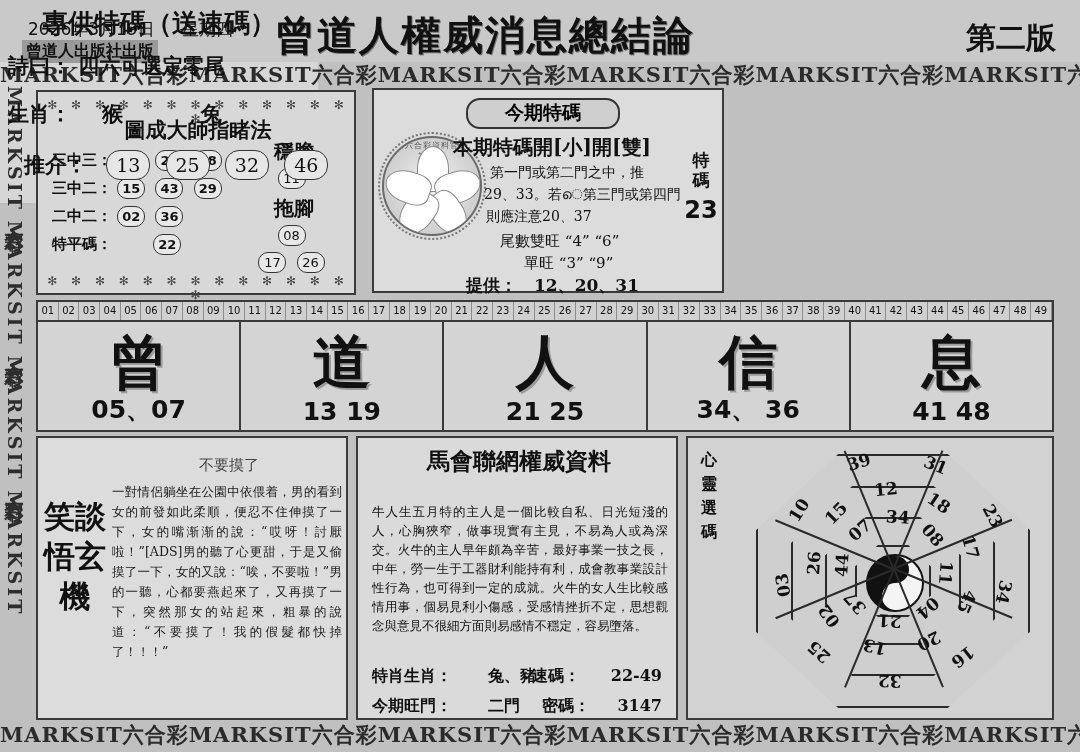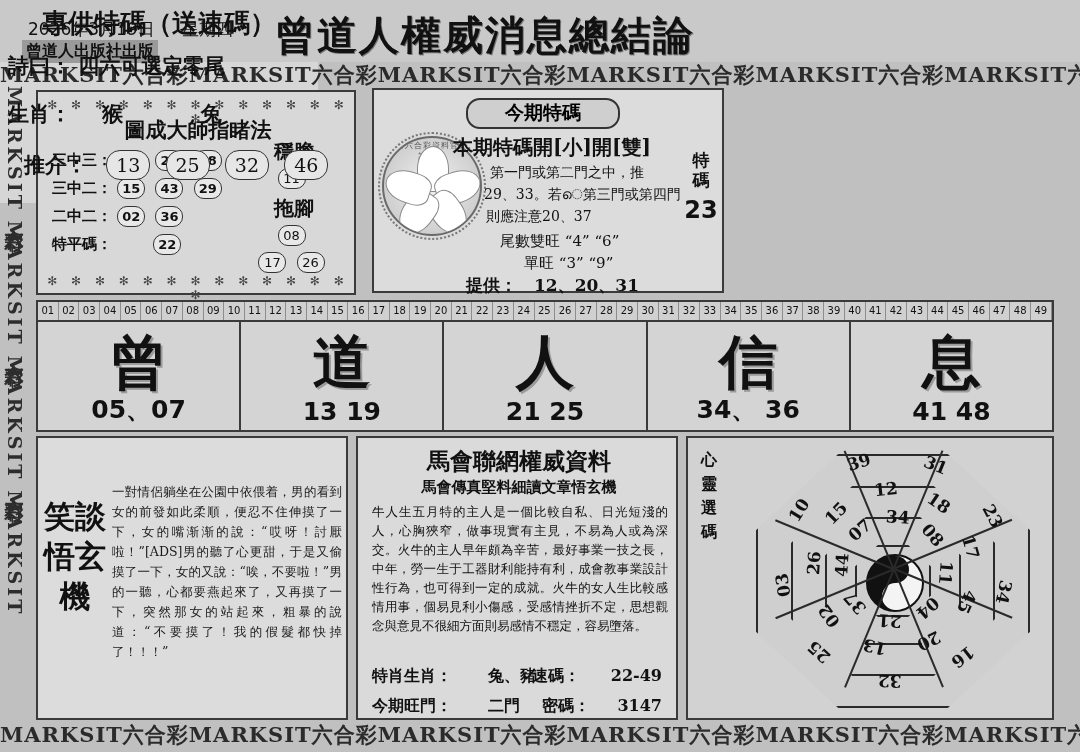--- a/index.html
+++ b/index.html
@@ -254,20 +254,21 @@
 </head>
 <body>
 
 <div class="page">
 
   <div class="hdr">
     <div class="date">2026年3月19日</div>
     <div class="weekday">星期四</div>
     <div class="pub">曾道人出版社出版</div>
     <div class="maintitle">曾道人權威消息總結論</div>
+    <div class="edition">第二版</div>
   </div>
 
   <div class="wm-band wm-top">MARKSIT六合彩MARKSIT六合彩MARKSIT六合彩MARKSIT六合彩MARKSIT六合彩MARKSIT六合彩MARKSIT六合彩MARKSIT六合彩</div>
   <div class="wm-band wm-bottom">MARKSIT六合彩MARKSIT六合彩MARKSIT六合彩MARKSIT六合彩MARKSIT六合彩MARKSIT六合彩MARKSIT六合彩MARKSIT六合彩</div>
   <div class="wm-side">
     <span>MARKSIT六合彩MARKSIT六合彩MARKSIT六合彩MARKSIT</span>
   </div>
 
   <div class="box" id="leftPanel">
     <div class="starline" style="top:6px;">✻ ✻ ✻ ✻ ✻ ✻ ✻ ✻ ✻ ✻ ✻ ✻ ✻ ✻</div>
@@ -432,27 +433,27 @@
         <div class="nums">34、  36</div>
       </div>
       <div class="col">
         <div class="bigchar">息</div>
         <div class="nums">41   48</div>
       </div>
     </div>
   </div>
 
   <div class="box" id="jokePanel">
+    <div class="headline">不要摸了</div>
     <div class="vtitle">笑談悟玄機</div>
     <div class="body">一對情侶躺坐在公園中依偎着，男的看到女的前發如此柔順，便忍不住伸摸了一下，女的嘴渐渐的說：“哎呀！討厭啦！”[ADS]男的聽了心更甜，于是又偷摸了一下，女的又說：“唉，不要啦！”男的一聽，心都要燕起來了，又再摸了一下，突然那女的站起來，粗暴的說道：“不要摸了！我的假髮都快掉了！！！”</div>
   </div>
 
   <div class="box" id="horsePanel">
     <div class="t1">馬會聯網權威資料</div>
-    <div class="t2">馬會傳真堅料細讀文章悟玄機</div>
     <div class="body">牛人生五月特的主人是一個比較自私、日光短淺的人，心胸狹窄，做事現實有主見，不易為人或為深交。火牛的主人早年頗為辛苦，最好事業一技之長，中年，勞一生于工器財利能持有利，成會教事業設計性行為，也可得到一定的成就。火牛的女人生比較感情用事，個易見利小傷感，受感情挫折不定，思想觀念與意見不很細方面則易感情不穩定，容易墮落。</div>
     <div class="frow" style="top:228px;">特肖生肖：</div>
     <div class="frow" style="top:228px;left:130px;">兔、豬</div>
     <div class="fright" style="top:228px;right:96px;">速碼：</div>
     <div class="fright" style="top:228px;">22-49</div>
     <div class="frow" style="top:258px;">今期旺門：</div>
     <div class="frow" style="top:258px;left:130px;">二門</div>
     <div class="fright" style="top:258px;right:86px;">密碼：</div>
     <div class="fright" style="top:258px;">3147</div>
   </div>

